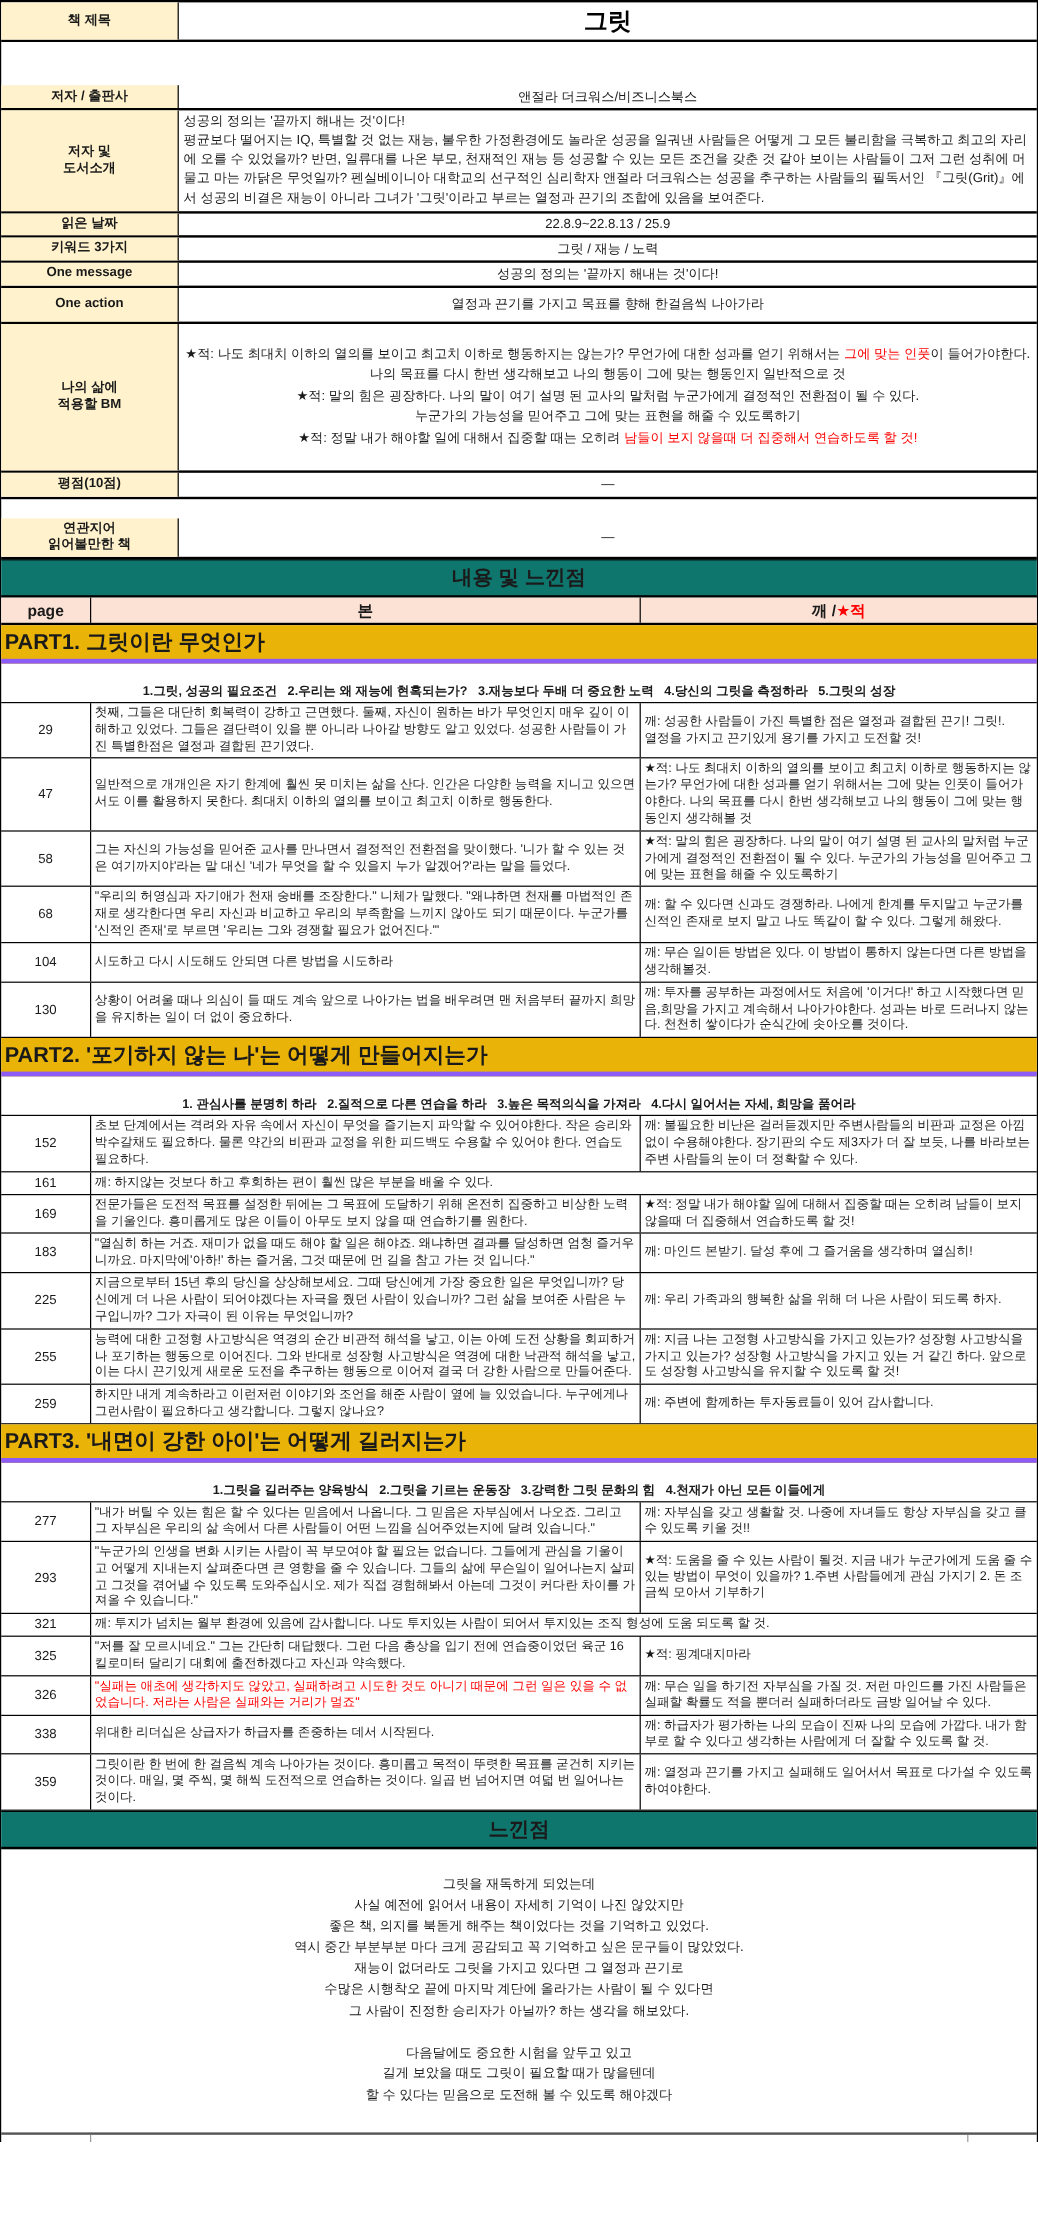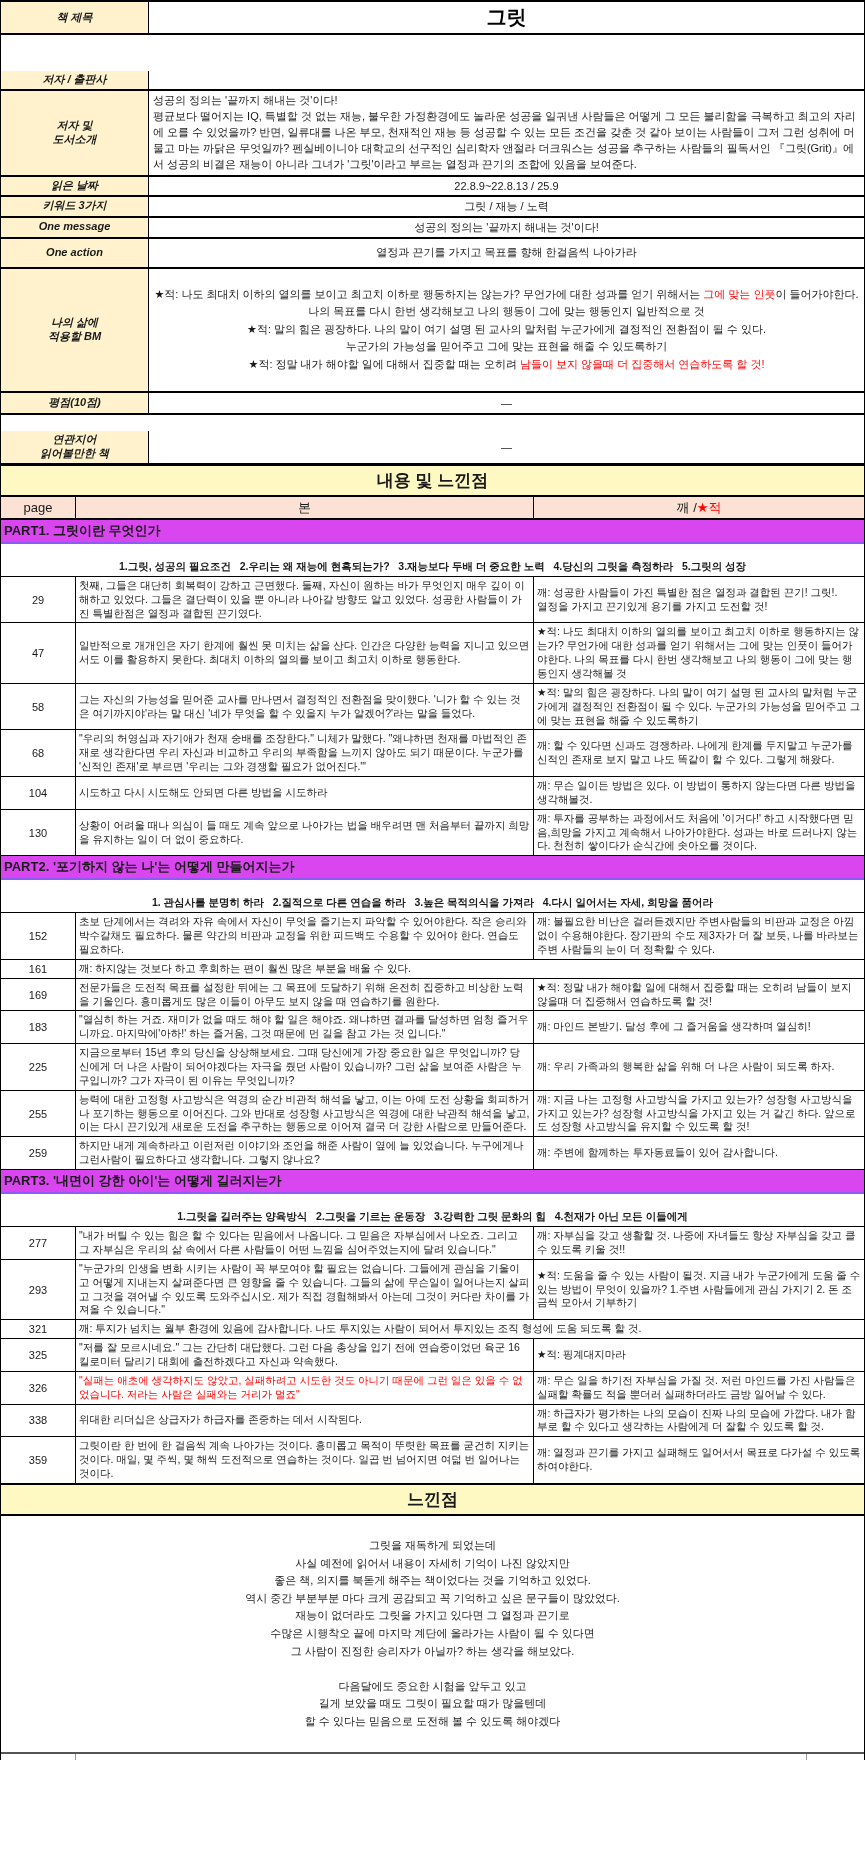--- a/index.html
+++ b/index.html
@@ -10,21 +10,21 @@
     color: #1a1a1a;
   }
   .sheet { width: 865px; border-left:1px solid #000; border-right:1px solid #000; border-top:2px solid #000; }
 
   
   .meta-row { display:flex; border-bottom:2px solid #000; width:100%; }
   .meta-label {
     width:148px; flex:0 0 148px; background:#fff2cc;
     font-weight:bold; font-size:11px; line-height:1.25;
     display:flex; align-items:center; justify-content:center; text-align:center;
-    border-right:1px solid #000; white-space:pre-line; padding:2px;font-style:italic;
+    border-right:1px solid #000; white-space:pre-line; padding:2px;
   }
   .meta-value {
     flex:1; display:flex; align-items:center; justify-content:center;
     font-size:11px; text-align:center; padding:2px 4px; white-space:pre-line;
   }
   .title-row { min-height:26px; }
   .title-value { color:#000000; font-weight:bold; font-size:20px; }
   .author-row { min-height:20px;margin-top:36px; }
   .intro-row { min-height:78px; }
   .intro-value { justify-content:flex-start; text-align:left; line-height:1.45; }
@@ -32,21 +32,21 @@
   .action-row { min-height:30px; }
   .bm-row { min-height:124px; }
   .bm-value { flex-direction:column; justify-content:center; line-height:1.6; }
   .bm-line { width:100%; text-align:center; }
   .red { color:#ff0000; }
   .rating-row { min-height:22px; }
   .related-row { min-height:34px;margin-top:16px; }
 
   
   .section-header {
-    background:#fef9c3; text-align:center; font-weight:bold; font-size:17px;
+    background:#0f766e; text-align:center; font-weight:bold; font-size:17px;
     padding:3px 0; border-bottom:2px solid #000; border-top:1px solid #000;
   }
 
   
   .c-row { display:flex; border-bottom:1px solid #000; width:100%; }
   .c-page {
     width:75px; flex:0 0 75px; border-right:1px solid #000;
     display:flex; align-items:center; justify-content:center;
     font-size:11px;
   }
@@ -54,25 +54,25 @@
     width:458px; flex:0 0 458px; border-right:1px solid #000;
     display:flex; align-items:center;
     font-size:10.5px; line-height:1.32; padding:2px 3px; white-space:pre-line;
   }
   .c-gae {
     flex:1; display:flex; align-items:center;
     font-size:10.5px; line-height:1.32; padding:2px 3px; white-space:pre-line;
   }
   .col-header { min-height:22px; background:#fbe2d5; border-bottom:2px solid #000; }
   .col-header .c-page, .col-header .c-bon, .col-header .c-gae {
-    font-weight:normal; font-size:13px; justify-content:center; text-align:center;
+    font-weight:bold; font-size:13px; justify-content:center; text-align:center;
   }
   .part-header {
-    background:#d946ef; font-weight:bold; font-size:13px;
-    padding:2px 3px; border-bottom:2px solid #8b5cf6; min-height:20px;
+    background:#eab308; font-weight:bold; font-size:18px;
+    padding:2px 3px; border-bottom:4px solid #8b5cf6; min-height:20px;
   }
   .chapters-row {
     text-align:center; font-size:10.5px; font-weight:bold;
     padding:16px 0 2px 0; border-bottom:1px solid #000; white-space:pre-wrap; min-height:16px;
   }
   .bon-red { color:#ff0000; }
 
   
   .feeling-box {
     min-height:238px; display:flex; align-items:center; justify-content:center;
@@ -93,20 +93,21 @@
 
 <div class="sheet">
 
   <div class="meta-row title-row">
     <div class="meta-label">책 제목</div>
     <div class="meta-value title-value">그릿</div>
   </div>
 
   <div class="meta-row author-row">
     <div class="meta-label">저자 / 출판사</div>
+    <div class="meta-value">앤절라 더크워스/비즈니스북스</div>
   </div>
 
   <div class="meta-row intro-row">
     <div class="meta-label">저자 및
 도서소개</div>
     <div class="meta-value intro-value">성공의 정의는 '끝까지 해내는 것'이다!
 평균보다 떨어지는 IQ, 특별할 것 없는 재능, 불우한 가정환경에도 놀라운 성공을 일궈낸 사람들은 어떻게 그 모든 불리함을 극복하고 최고의 자리에 오를 수 있었을까? 반면, 일류대를 나온 부모, 천재적인 재능 등 성공할 수 있는 모든 조건을 갖춘 것 같아 보이는 사람들이 그저 그런 성취에 머물고 마는 까닭은 무엇일까? 펜실베이니아 대학교의 선구적인 심리학자 앤절라 더크워스는 성공을 추구하는 사람들의 필독서인 『그릿(Grit)』에서 성공의 비결은 재능이 아니라 그녀가 '그릿'이라고 부르는 열정과 끈기의 조합에 있음을 보여준다.</div>
   </div>
 
   <div class="meta-row thin-row">

